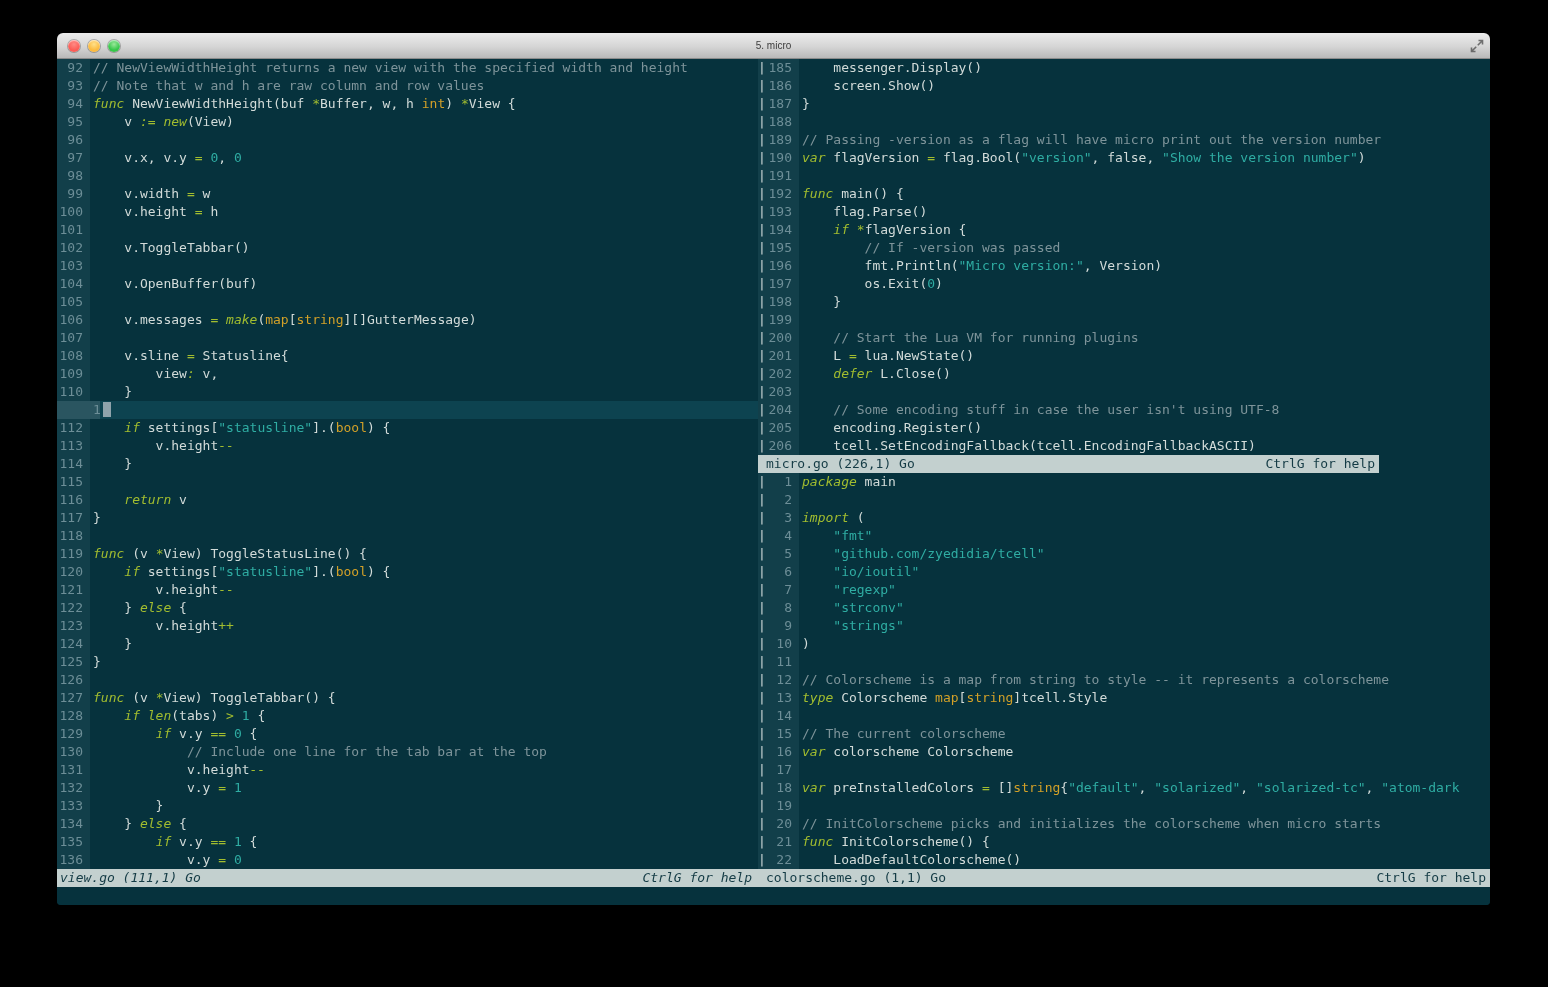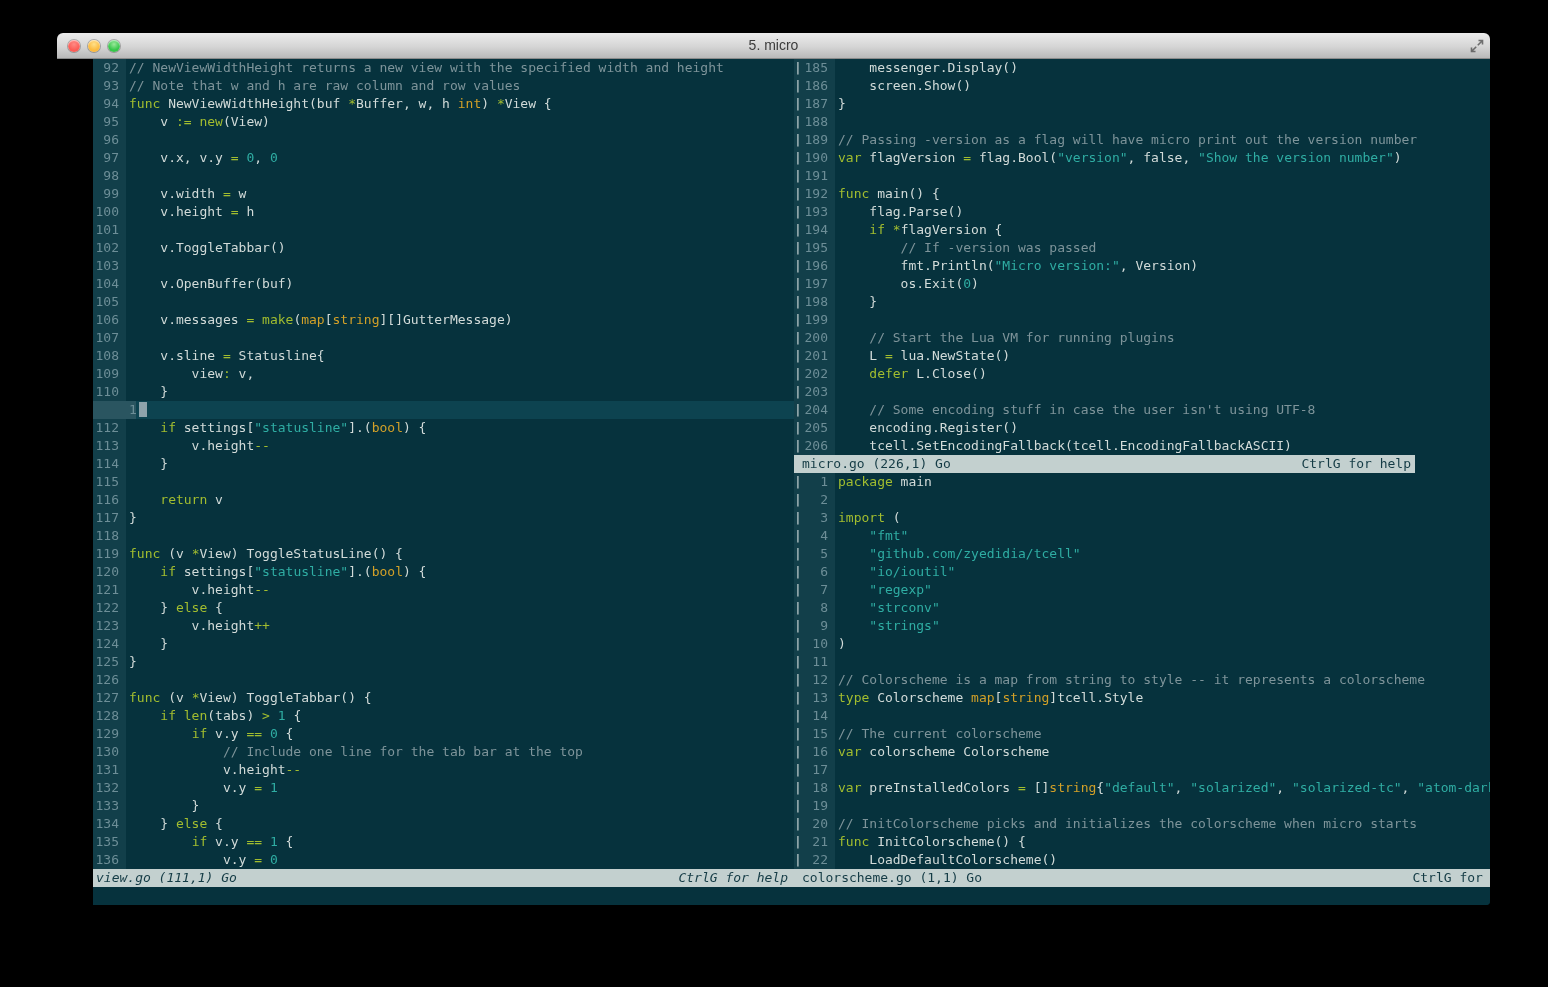--- a/index.html
+++ b/index.html
@@ -13,41 +13,41 @@
     background:linear-gradient(to bottom, var(--titlebar_top) 0%, var(--titlebar_mid) 55%, var(--titlebar_bottom) 100%);
     border-bottom:1px solid #8a8a8a;box-sizing:border-box;
     font-family:"Liberation Sans",sans-serif;
   }
   .lights{position:absolute;left:11px;top:7px;display:flex;gap:8px;}
   .light{width:12px;height:12px;border-radius:50%;box-sizing:border-box;
     box-shadow:inset 0 1px 1px rgba(255,255,255,.6), 0 0 0 1px rgba(0,0,0,.25);}
   .light.red{background:radial-gradient(circle at 50% 35%, #ff8a84, var(--light_red) 60%);}
   .light.yellow{background:radial-gradient(circle at 50% 35%, #ffe08a, var(--light_yellow) 60%);}
   .light.green{background:radial-gradient(circle at 50% 35%, #9ae89a, var(--light_green) 60%);}
-  .wtitle{display:block;text-align:center;line-height:25px;font-size:14px;color:var(--title_fg);}
+  .wtitle{display:block;text-align:center;line-height:25px;font-size:10px;color:var(--title_fg);}
   .fsicon{position:absolute;right:6px;top:6px;width:14px;height:14px;opacity:.75;}
   .terminal{
     position:relative;height:846px;background:var(--bg);
     font-family:"DejaVu Sans Mono","Liberation Mono",monospace;
-    font-size:13px;line-height:18px;white-space:pre;margin-left:36px;
+    font-size:13px;line-height:18px;white-space:pre;
   }
   .pane{position:absolute;overflow:hidden;}
   .pane-left{left:0;top:0;width:701px;height:810px;}
   .pane-tr{left:701px;top:0;width:732px;height:396px;}
   .pane-br{left:701px;top:414px;width:732px;height:396px;}
   .row{display:flex;height:18px;}
   .ln{flex:none;width:33px;box-sizing:border-box;text-align:right;padding-right:7px;
       background:var(--gutter_bg);color:var(--line_number);}
   .vdiv{flex:none;width:8px;background:var(--gutter_bg);color:var(--divider);text-align:center;}
   .code{flex:1;padding-left:3px;color:var(--plain);overflow:hidden;}
   .row.cur .code{background:var(--cur_line_bg);}
   .row.cur .ln{background:var(--cur_gutter_bg);padding-left:36px;}
   .cursor{display:inline-block;width:8px;height:15px;background:var(--cursor);
       vertical-align:-3px;}
-  .k{color:var(--keyword);}
+  .k{color:var(--keyword);font-style:italic;}
   .t{color:var(--type);}
   .s{color:var(--constant);}
   .c{color:var(--comment);text-align:right;}
   .p{color:var(--plain);}
   .statusline{
     position:absolute;height:18px;line-height:18px;
     background:var(--status_bg);color:var(--status_fg);
     display:flex;justify-content:space-between;box-sizing:border-box;
   }
   .status-left{left:0;top:810px;width:701px;padding:0 6px 0 3px;font-style:italic;}

